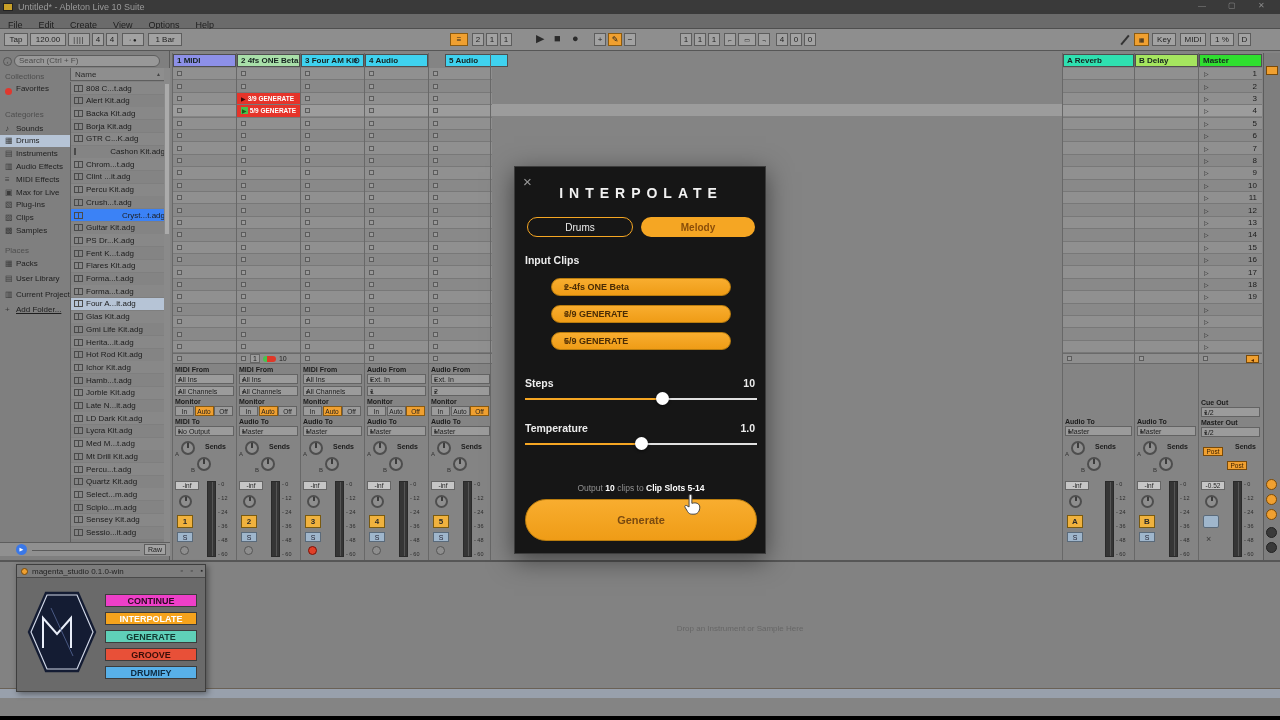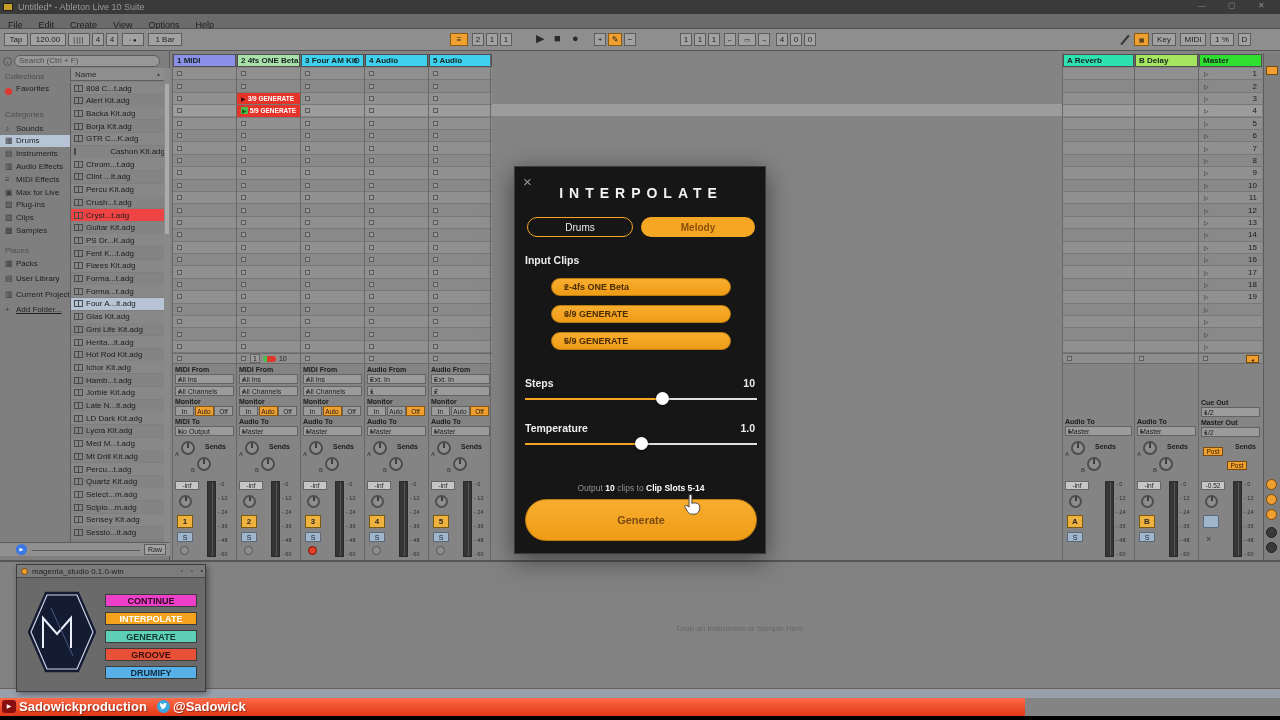--- a/index.html
+++ b/index.html
@@ -209,21 +209,21 @@
             <span style="position: relative;">Clint ...it.adg</span>
           </div>
           <div class="filerow" style="left: 0px; top: 101.6px; width: 94px; height: 12px; padding-left: 3px; background: rgb(136, 136, 136);">
             <span class="fileicon"></span>
             <span style="position: relative;">Percu Kit.adg</span>
           </div>
           <div class="filerow" style="left: 0px; top: 114.3px; width: 94px; height: 12px; padding-left: 3px; background: rgb(132, 132, 132);">
             <span class="fileicon"></span>
             <span style="position: relative;">Crush...t.adg</span>
           </div>
-          <div class="filerow" style="left: 0px; top: 127px; width: 94px; height: 12px; padding-left: 3px; background: #ef4444;">
+          <div class="filerow" style="left: 0px; top: 127px; width: 94px; height: 12px; padding-left: 3px; background: #3b82f6; justify-content: space-between;">
             <span class="fileicon"></span>
             <span style="position: relative;">Cryst...t.adg</span>
           </div>
           <div class="filerow" style="left: 0px; top: 139.7px; width: 94px; height: 12px; padding-left: 3px; background: rgb(132, 132, 132);">
             <span class="fileicon"></span>
             <span style="position: relative;">Guitar Kit.adg</span>
           </div>
           <div class="filerow" style="left: 0px; top: 152.4px; width: 94px; height: 12px; padding-left: 3px; background: rgb(136, 136, 136);">
             <span class="fileicon"></span>
             <span style="position: relative;">PS Dr...K.adg</span>
@@ -816,21 +816,21 @@
             <i></i>
           </div>
           <div class="scale" style="left: 45px; top: 429px; width: 14px;">- 0</div>
           <div class="scale" style="left: 45px; top: 443px; width: 14px;">- 12</div>
           <div class="scale" style="left: 45px; top: 457px; width: 14px;">- 24</div>
           <div class="scale" style="left: 45px; top: 471px; width: 14px;">- 36</div>
           <div class="scale" style="left: 45px; top: 485px; width: 14px;">- 48</div>
           <div class="scale" style="left: 45px; top: 499px; width: 14px;">- 60</div>
         </div>
         <div class="col-sep" style="left: 428px; top: 2px; width: 64px; height: 508px;">
-          <div class="hdr" style="left: 0px; top: 1px; width: 100%; background: rgb(63, 210, 239); align-items: center;">
+          <div class="hdr" style="left: 16px; top: 1px; width: 100%; background: rgb(63, 210, 239); align-items: center;">
             <span style="position: relative;">5 Audio</span>
           </div>
           <div class="slot" style="left: 0px; top: 15px; width: 100%; height: 12.4px; background: rgb(144, 144, 144); display: flex; align-items: center; padding-left: 4px;">
             <span class="stopsq" style="position: relative;"></span>
           </div>
           <div class="slot" style="left: 0px; top: 27.4px; width: 100%; height: 12.4px; background: rgb(137, 137, 137); display: flex; align-items: center; padding-left: 4px;">
             <span class="stopsq" style="position: relative;"></span>
           </div>
           <div class="slot" style="left: 0px; top: 39.8px; width: 100%; height: 12.4px; background: rgb(144, 144, 144); display: flex; align-items: center; padding-left: 4px;">
             <span class="stopsq" style="position: relative;"></span>
@@ -1270,26 +1270,16 @@
       <span style="position:relative;color:#fff;font-weight:bold;">Clip Slots 5-14</span>
     </div>
     <div style="left:10px;top:332px;width:232px;height:42px;border-radius:21px;background:linear-gradient(#f8ad2f,#ef9c16);border:1px solid #b97c0e;display:flex;align-items:center;justify-content:center;color:#7a4a10;font-size:11px;font-weight:bold;">Generate</div>
     <svg width="20" height="24" viewBox="0 0 14 17" style="left:168px;top:326px;z-index:45;">
       <path d="M5.2 1c.6 0 1 .5 1 1.1v5.2l1.2-.2c2.2-.4 4.4.7 4.4 2.9 0 3-1.6 5-4.1 5H6.2c-1.3 0-2.4-.7-3-1.8L1.3 10c-.4-.8.5-1.6 1.2-1.1l1.7 1V2.1c0-.6.4-1.1 1-1.1z" fill="#fff" stroke="#444" stroke-width=".7"></path>
     </svg>
   </div>
 
   <div style="position:absolute;left:0;top:688px;width:1280px;height:10px;background:#98a0ac;border-top:1px solid #6a6156;"></div>
 
-  <div class="redbar">
-    <span style="left:2px;top:2px;width:14px;height:13px;background:#8a0e0e;border-radius:3px;color:#fff;font-size:6px;text-align:center;line-height:13px;">▶</span>
-    <span style="left:19px;top:1px;font-size:13px;font-weight:bold;color:#fff;text-shadow:1px 1px 1px rgba(0,0,0,.4);">Sadowickproduction</span>
-    <span style="left:157px;top:2px;width:13px;height:13px;background:#3aa7e0;border-radius:50%;">
-      <svg width="13" height="13" viewBox="0 0 13 13" style="position:absolute;left:0;top:0;">
-          <path d="M3 9c3 1 6-1 6-4l1-1-1 .2L10 3l-1 .5C8 2.6 6.6 3 6.4 4.4 5 4.3 4 3.6 3.3 2.8c-.6 1-.2 2 .6 2.5l-.9-.2c0 1 .7 1.7 1.5 1.9l-.9.1c.3.8 1 1.2 1.8 1.2C4.7 8.9 3.8 9.1 3 9z" fill="#fff"></path>
-        </svg>
-    </span>
-    <span style="left:173px;top:1px;font-size:13px;font-weight:bold;color:#fff;text-shadow:1px 1px 1px rgba(0,0,0,.4);">@Sadowick</span>
-  </div>
   <div style="position:absolute;left:0;top:716px;width:1280px;height:4px;background:#000;"></div>
 
 
 </div>
 
 </body></html>

